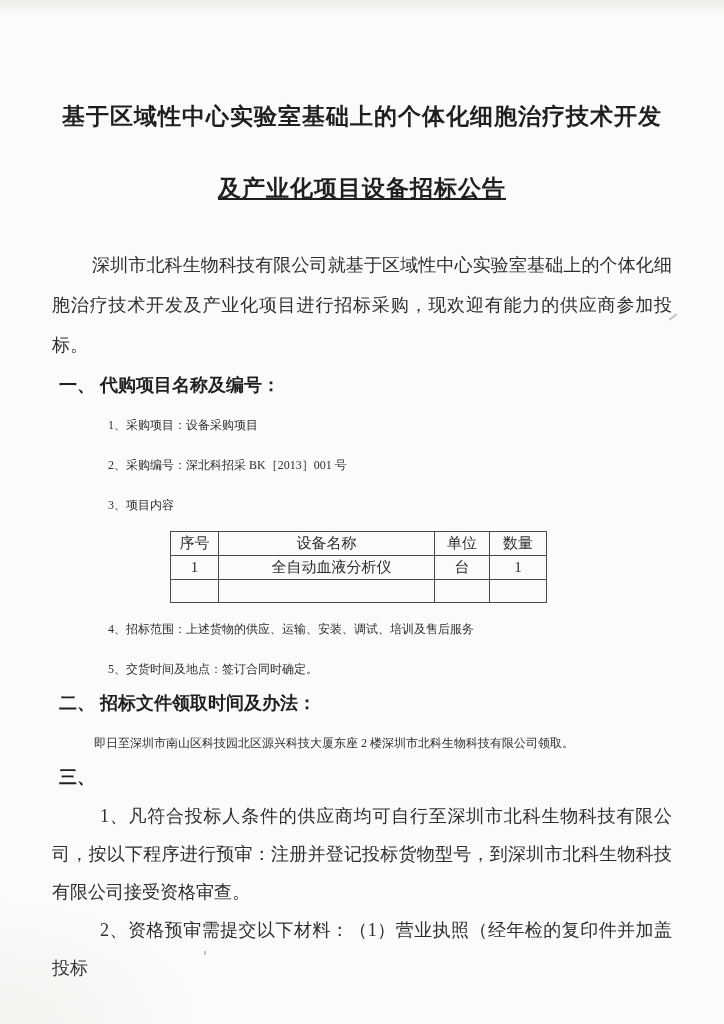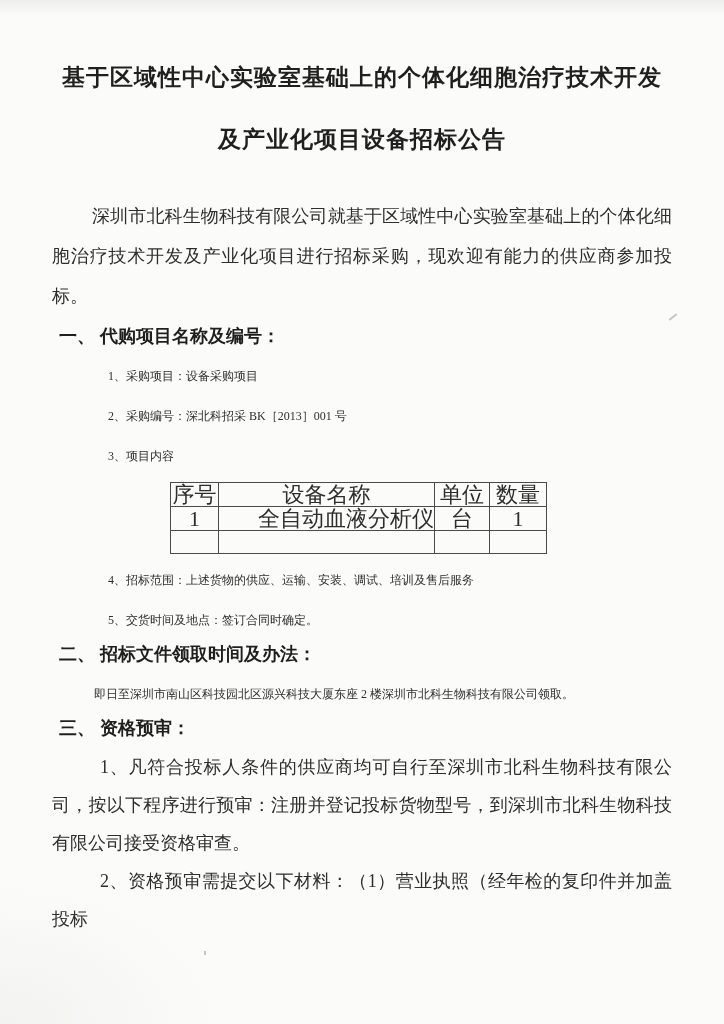--- a/index.html
+++ b/index.html
@@ -42,22 +42,22 @@
   }
 
   .doc-title{
     text-align:center;
     font-size:23px;
     font-weight:bold;
     line-height:36px;
     letter-spacing:1px;
     color:var(--ink-strong);
   }
-  .title-1{margin-top:60px;}
-  .title-2{margin-top:26px;}
+  .title-1{margin-top:99px;}
+  .title-2{margin-top:36px;text-decoration:underline;}
 
   .body-text{
     font-size:18px;
     line-height:40px;
     text-align:justify;
   }
   .intro{
     margin-top:38px;
     text-indent:40px;
   }
@@ -88,34 +88,34 @@
     font-size:18px;
     line-height:38px;
     text-indent:48px;
     text-align:justify;
   }
 
   .equip-table{
     border-collapse:collapse;
     table-layout:fixed;
     margin:6px 0 0 118px;
-    font-size:22px;
+    font-size:15px;
   }
   .equip-table th,.equip-table td{
     border:1px solid var(--table-border);
     height:23px;
     line-height:23px;
     text-align:center;
     font-weight:normal;
     padding:0;
     overflow:hidden;
     white-space:nowrap;
   }
   .equip-table td.name-cell{
-    text-align:right;
+    text-align:center;
     padding-left:10px;
   }
   .after-table{margin-top:6px;}
 </style>
 </head>
 <body>
 
 <div class="page">
   <div class="scan-top-shade"></div>
   <div class="scan-corner-shade"></div>
@@ -171,17 +171,16 @@
   <p class="item">5、交货时间及地点：签订合同时确定。</p>
 
   <div class="sec-head pull-up">
     <span class="sec-num">二、</span>
     <span class="sec-title">招标文件领取时间及办法：</span>
   </div>
   <p class="block-indent">即日至深圳市南山区科技园北区源兴科技大厦东座 2 楼深圳市北科生物科技有限公司领取。</p>
 
   <div class="sec-head pull-up">
     <span class="sec-num">三、</span>
-    <span class="sec-title">资格预审：</span>
   </div>
   <p class="para-indented">1、凡符合投标人条件的供应商均可自行至深圳市北科生物科技有限公司，按以下程序进行预审：注册并登记投标货物型号，到深圳市北科生物科技有限公司接受资格审查。</p>
   <p class="para-indented">2、资格预审需提交以下材料：（1）营业执照（经年检的复印件并加盖投标</p>
 </div>
 
 </body></html>

